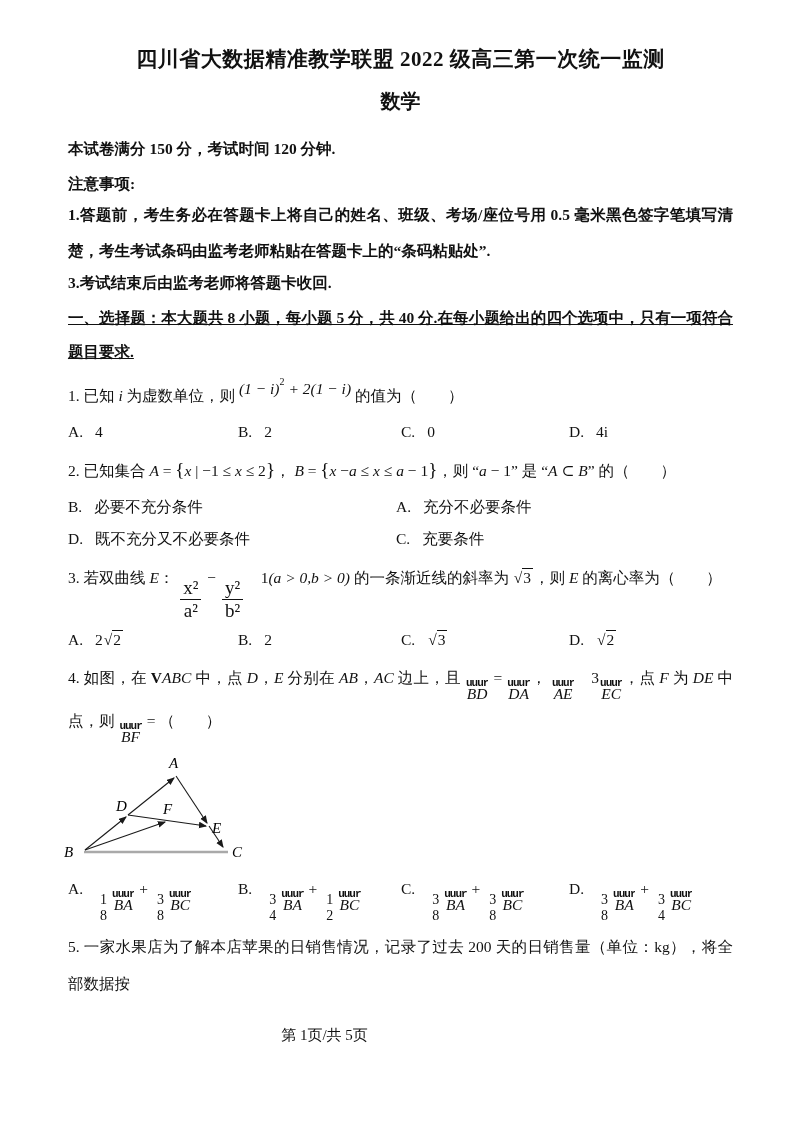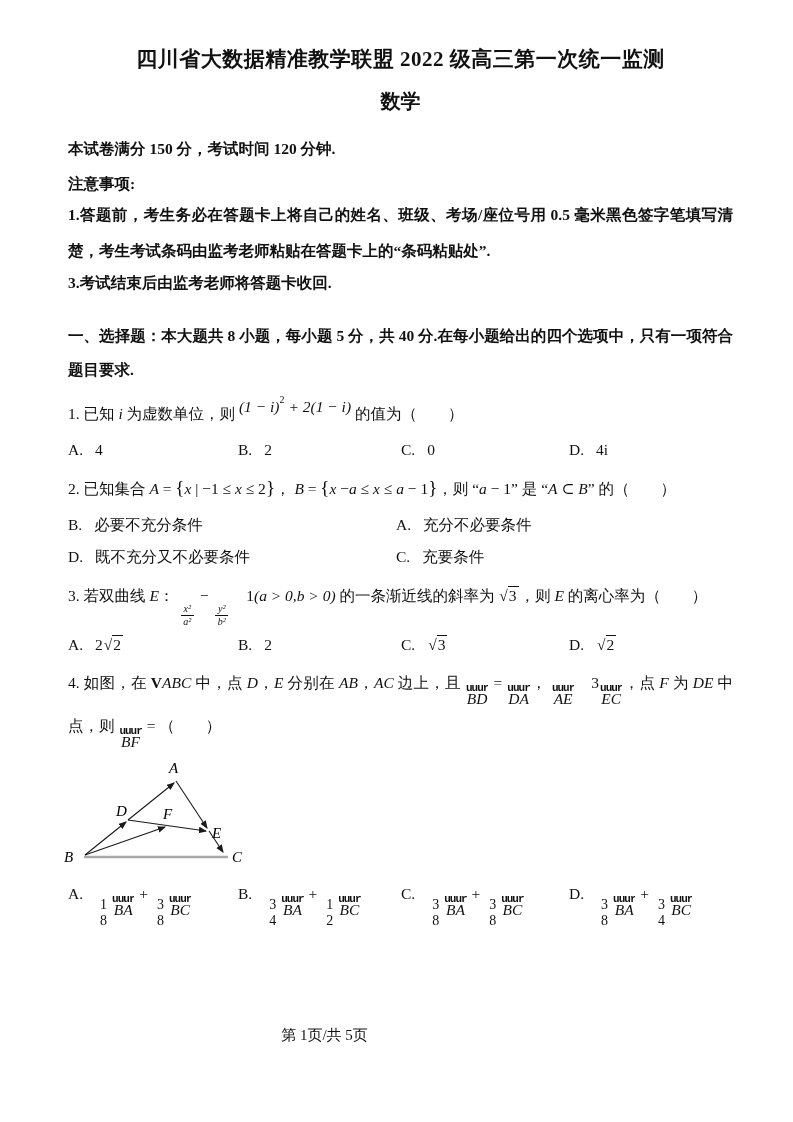--- a/index.html
+++ b/index.html
@@ -13,36 +13,36 @@
     text-align:center;font-weight:bold;font-size:21px;line-height:30px;
     font-family:"Liberation Serif","DejaVu Serif",serif;letter-spacing:.5px;
   }
   .subtitle{text-align:center;font-weight:bold;font-size:20px;margin-top:13px;line-height:28px;}
   p{margin:0;}
   .b{font-weight:bold;}
   .introline{margin-top:21px;line-height:26px;}
   .noteslabel{margin-top:9px;line-height:26px;}
   .note{line-height:35.5px;text-align:justify;}
   .note3{line-height:30px;}
-  .sect{line-height:34px;text-align:justify;margin-top:21px;}
+  .sect{line-height:34px;text-align:justify;margin-top:3px;text-decoration:underline;}
   .q{margin-top:4px;}
   .stem{line-height:37px;text-align:justify;}
   .optrow4{display:grid;grid-template-columns:170px 163px 168px 1fr;line-height:30px;margin-top:3px;}
   .optrow2{display:grid;grid-template-columns:328px 1fr;line-height:32px;margin-top:2px;}
   .opt{white-space:nowrap;}
   .ol{margin-right:12px;}
   .m{font-style:italic;}
   .tri{font-weight:bold;}
   .brace{font-size:19px;}
   .raised{position:relative;top:-7px;}
   sup{font-size:10px;}
   sup.rsup{position:relative;top:-10px;font-size:10px;}
   
   .fr{display:inline-flex;flex-direction:column;align-items:center;vertical-align:-11px;
-      line-height:1.15;font-size:10px;margin:0 2px;font-style:italic;}
+      line-height:1.15;font-size:19px;margin:0 2px;}
   .fr .fn{display:block;text-align:center;padding:0 3px;}
   .fr.bar .fn{border-bottom:1px solid #111;}
   .fr .fd{display:block;text-align:center;padding:0 3px;}
   
   .fr.nobar{font-style:normal;font-size:14px;vertical-align:-10px;margin-right:1px;}
   
   .vec{display:inline-flex;flex-direction:column;align-items:center;vertical-align:-3px;line-height:1;margin:0 1px;}
   .va{font-size:11px;line-height:6px;height:6px;overflow:hidden;letter-spacing:-1px;font-weight:bold;
       font-family:"Liberation Mono","DejaVu Sans Mono",monospace;}
   .vb{font-style:italic;font-size:15.5px;line-height:16px;}
@@ -197,16 +197,19 @@
             </span><span> + </span><span class="fr nobar">
               <span class="fn">3</span>
               <span class="fd">4</span>
             </span><span class="vec">
               <span class="va">uuur</span>
               <span class="vb">BC</span>
             </span></span></div>
     </div>
   </div>
 
+  <div class="q">
+    <p class="stem">5.  一家水果店为了解本店苹果的日销售情况，记录了过去 200 天的日销售量（单位：kg），将全部数据按</p>
+  </div>
 
 </div>
 
 <div class="footer">第 1页/共 5页</div>
 
 </body></html>

